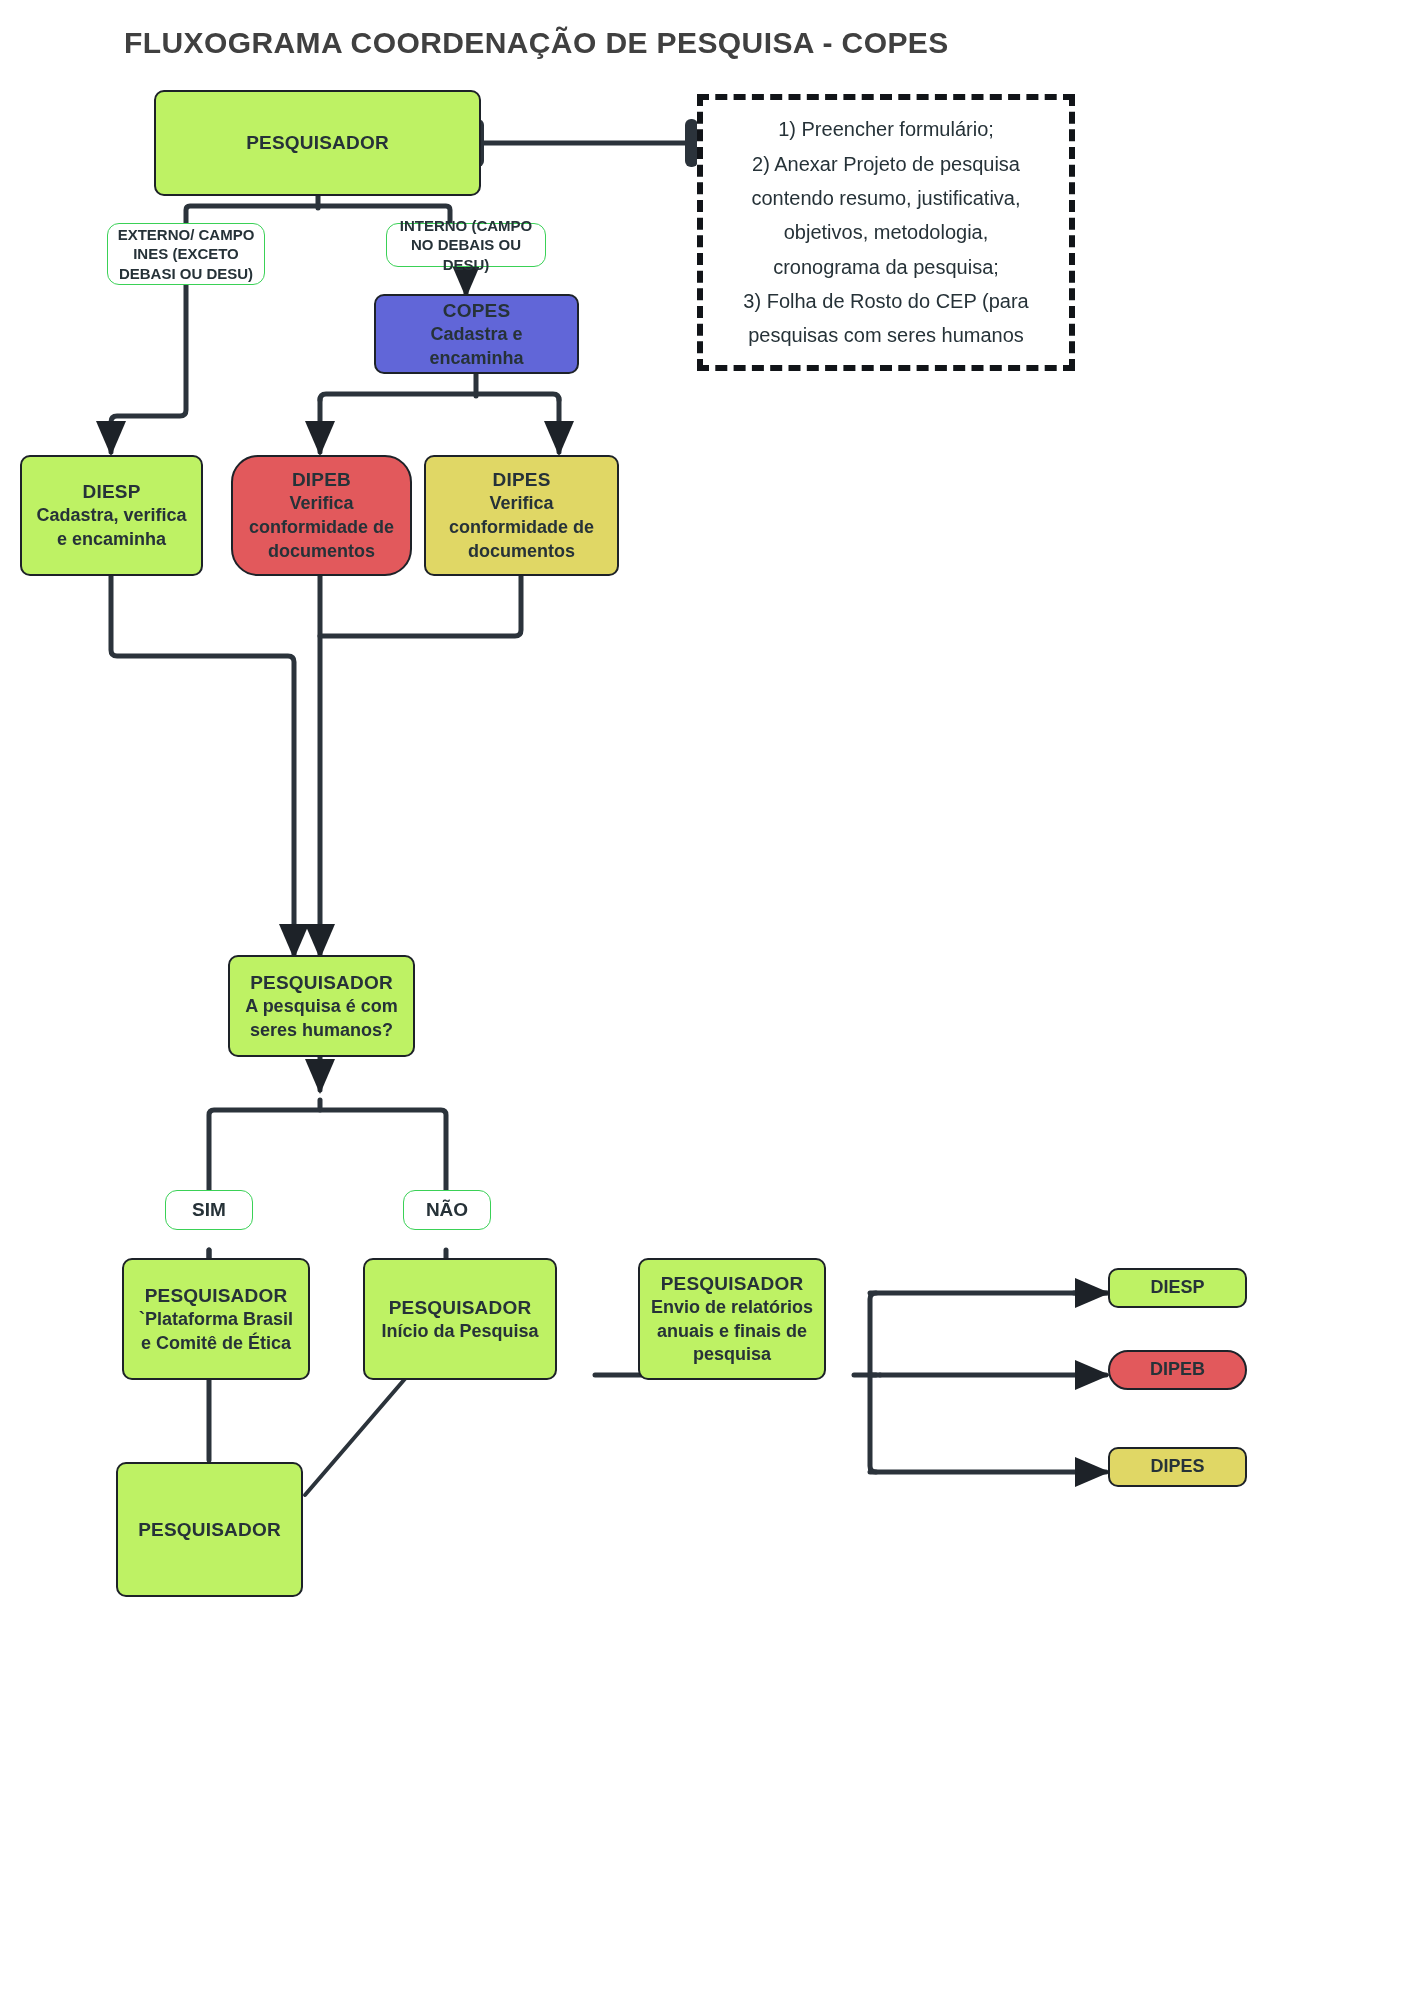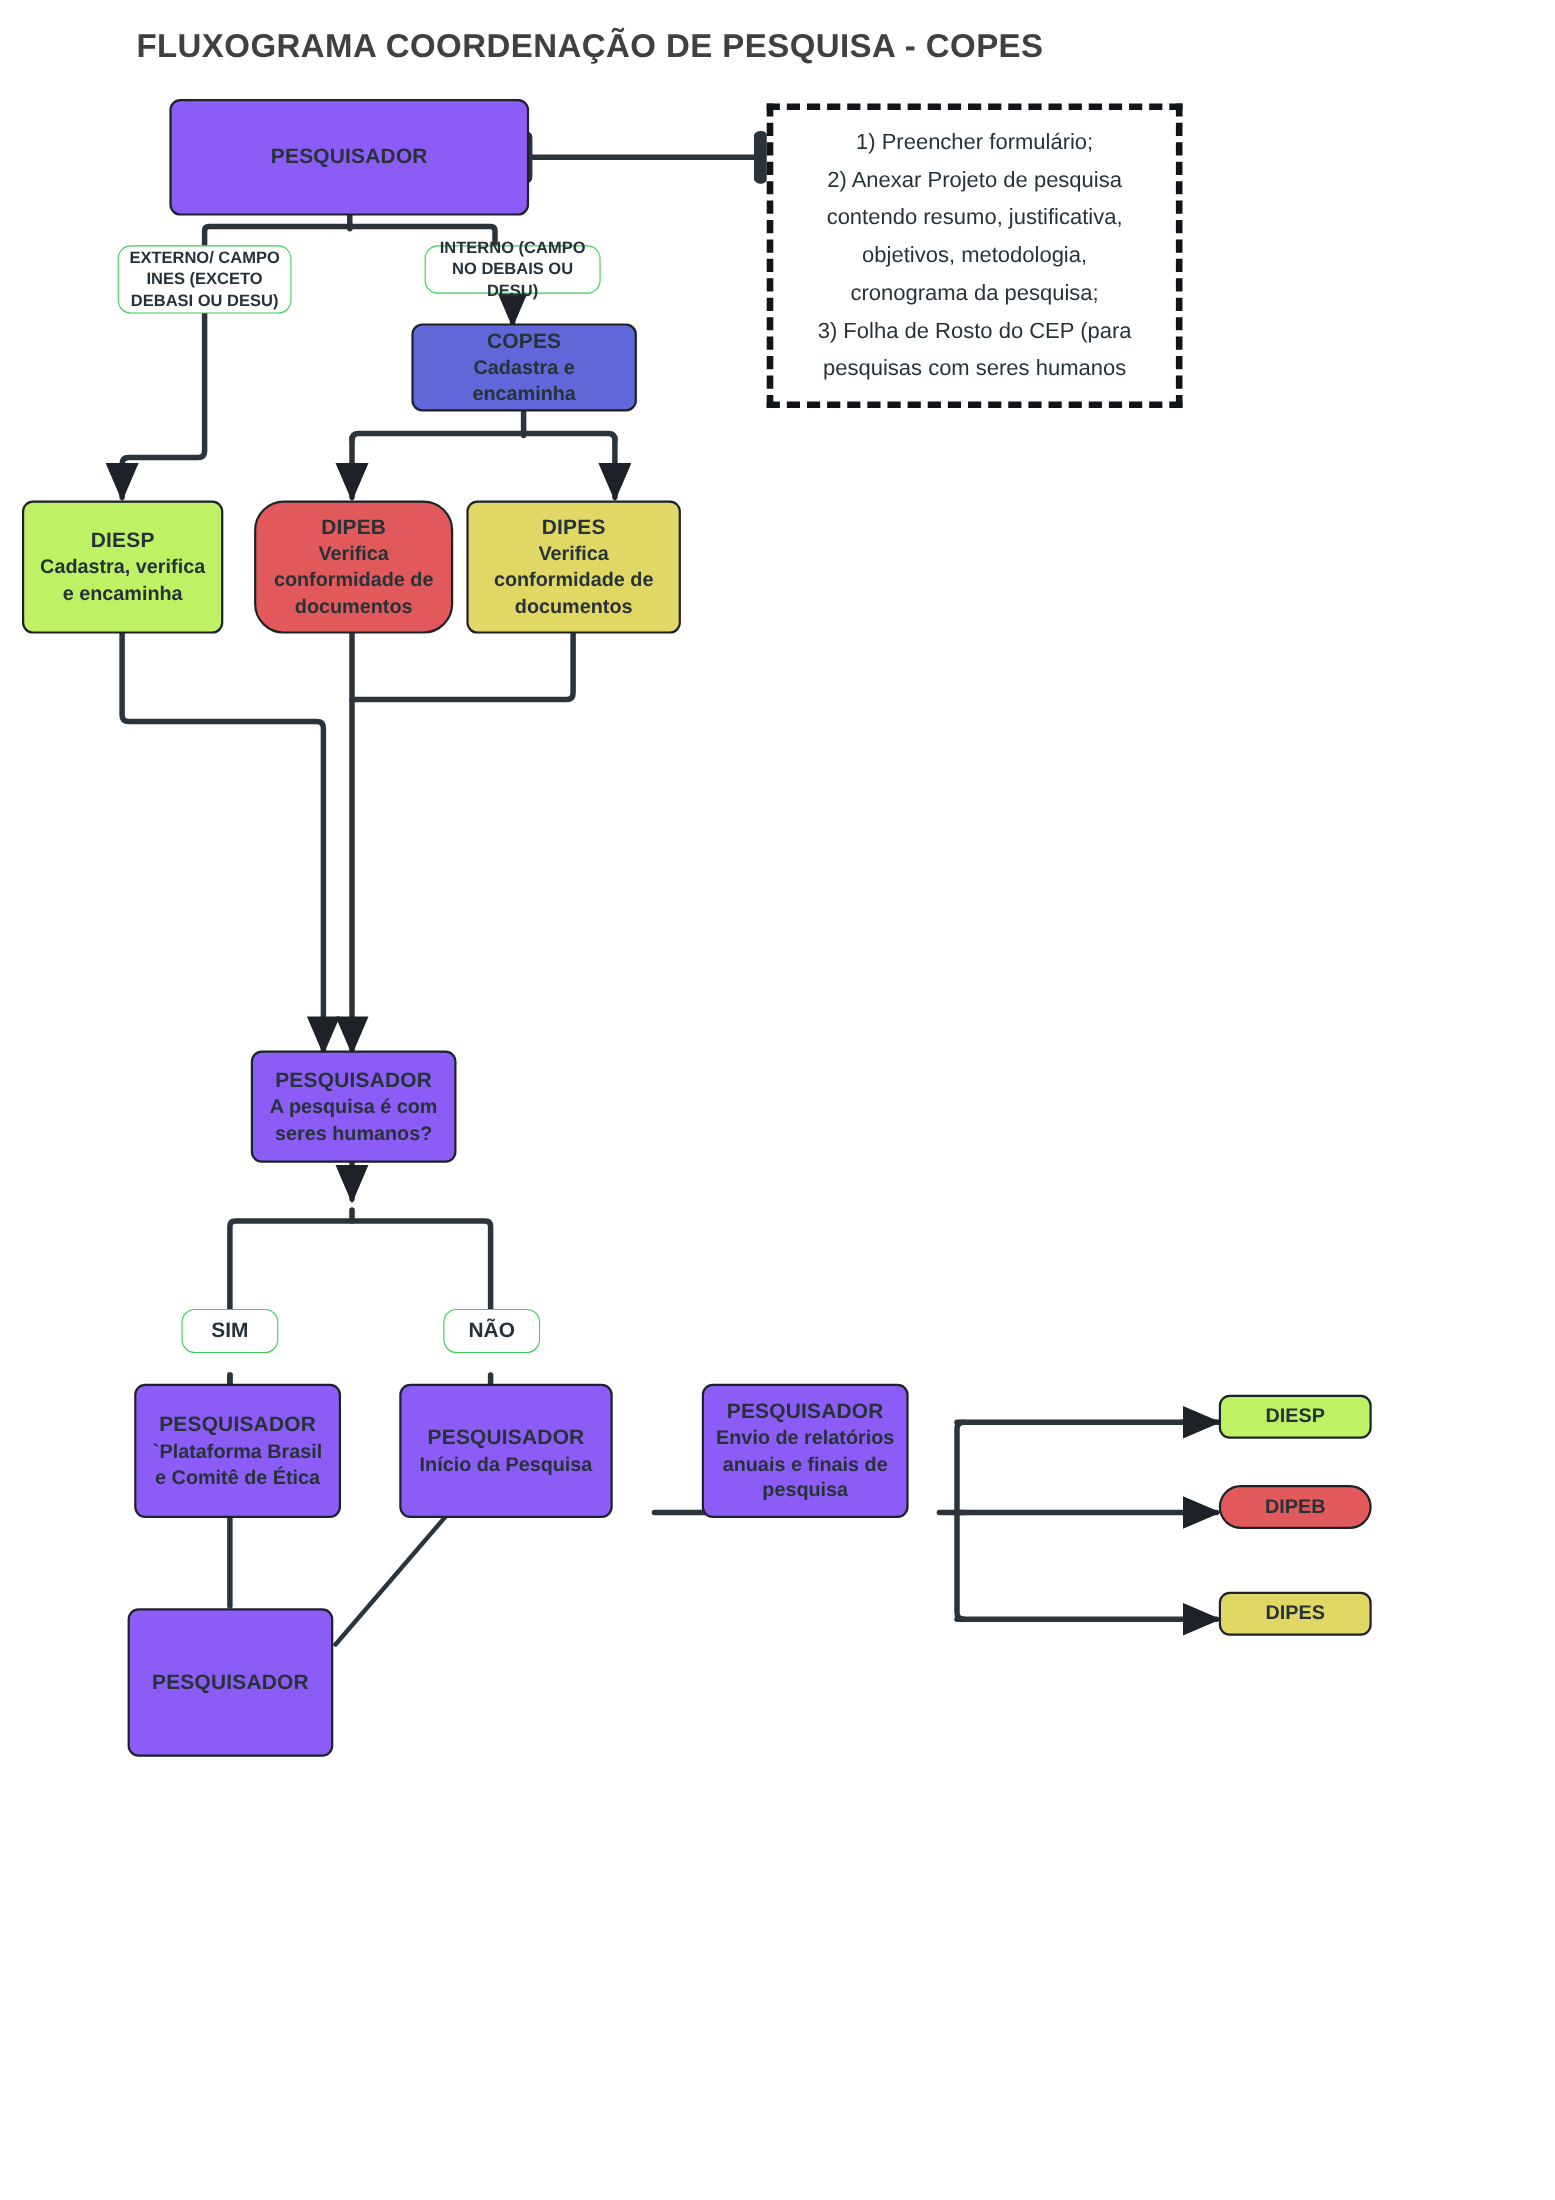--- a/index.html
+++ b/index.html
@@ -41,21 +41,21 @@
   }
   .node .ttl {
     font-weight: bold;
     font-size: 19px;
     letter-spacing: 0.2px;
   }
   .node .sub {
     font-size: 18px;
     font-weight: 700;
   }
-  .node.green  { background: #8b5cf6; }
+  .node.green  { background: #bef264; }
   .node.purple { background: #6166d8; }
   .node.blue   { background: #bef264; }
   .node.red    { background: #e2595c; border-radius: 27px; }
   .node.yellow { background: #e0d765; }
 
   .tag {
     position: absolute;
     box-sizing: border-box;
     background: #ffffff;
     border: 1.6px solid #3ad156;

